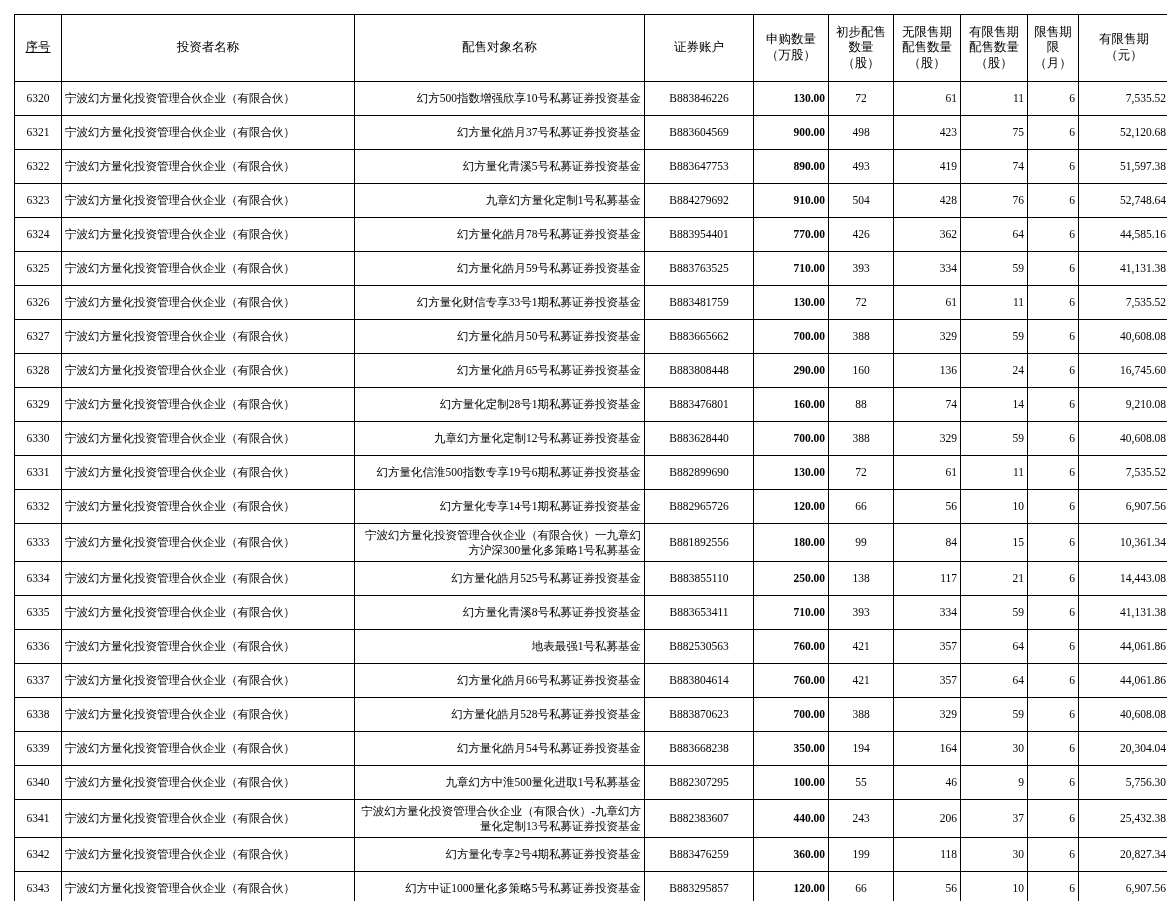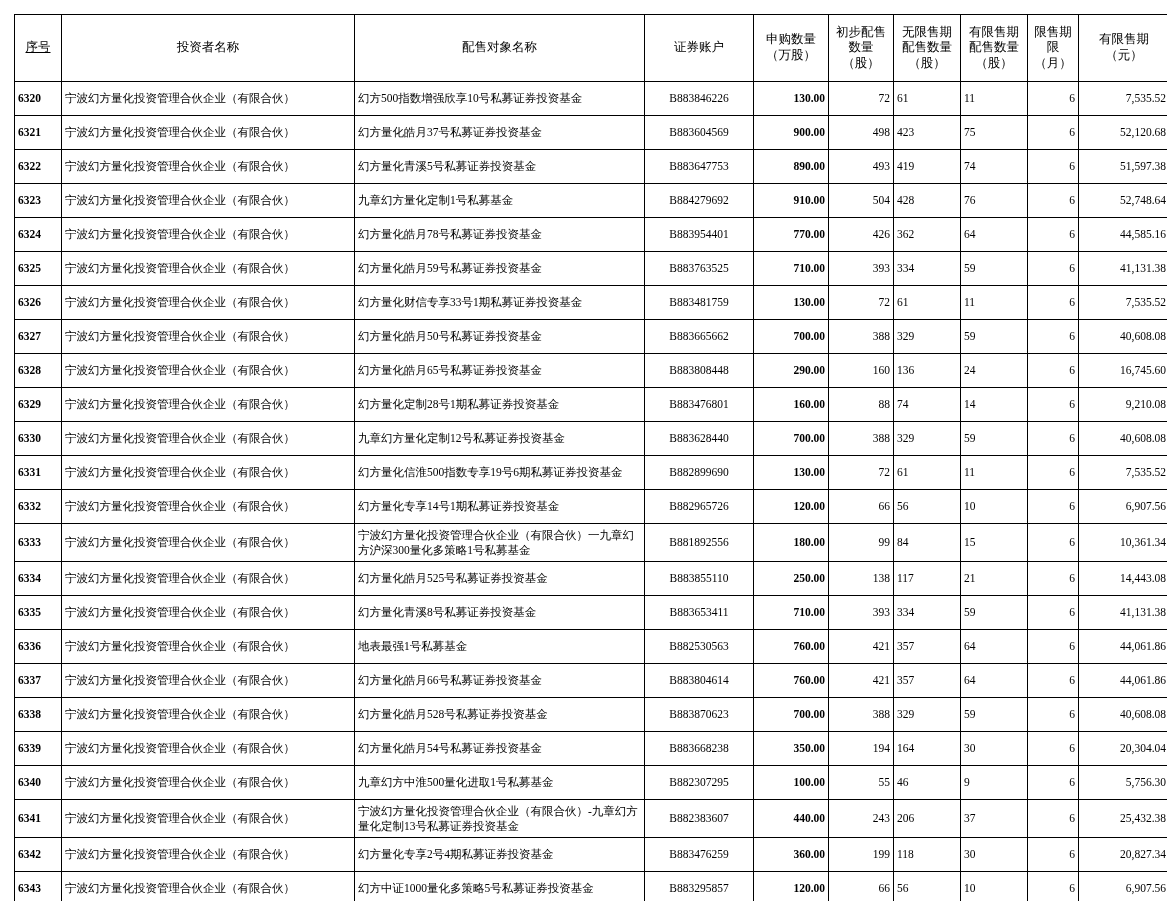--- a/index.html
+++ b/index.html
@@ -39,28 +39,28 @@
     font-weight: normal;
     height: 62px;
     font-size: 12.5px;
     padding: 2px 2px;
   }
   thead .hdr-line {
     display: block;
     text-align: center;
     white-space: nowrap;
   }
-  td.c-seq    { width: 42px; font-size: 12px; font-weight: bold; }
+  td.c-seq    { text-align: center; width: 42px; font-size: 12px; }
   td.c-inv    { text-align: left;   width: 288px; padding-left: 5px; white-space: nowrap; font-size: 11.5px; }
-  td.c-obj    { text-align: left;   width: 285px; padding-left: 5px; font-size: 11.5px; }
+  td.c-obj    { text-align: right;   width: 285px; padding-left: 5px; font-size: 11.5px; }
   td.c-acct   { text-align: center; width: 104px; font-size: 12px; }
   td.c-qty    { text-align: right;  width: 70px; padding-right: 6px; font-size: 12px; font-weight: bold; }
-  td.c-pre    { text-align: right;  width: 60px; padding-right: 6px; font-size: 12px; }
-  td.c-unlim  {  width: 62px; padding-right: 6px; font-size: 12px; }
-  td.c-lim    { text-align: left;  width: 62px; padding-right: 6px; font-size: 12px; }
+  td.c-pre    { text-align: center;  width: 60px; padding-right: 6px; font-size: 12px; }
+  td.c-unlim  { text-align: right;  width: 62px; padding-right: 6px; font-size: 12px; }
+  td.c-lim    { text-align: right;  width: 62px; padding-right: 6px; font-size: 12px; }
   td.c-months { text-align: right;  width: 46px; padding-right: 6px; font-size: 12px; }
   td.c-amt    { text-align: right;  width: 86px; padding-right: 6px; font-size: 12px; }
 
   th.h-seq    { width: 42px; text-decoration: underline; }
   th.h-inv    { width: 288px; }
   th.h-obj    { width: 285px; }
   th.h-acct   { width: 104px; }
   th.h-qty    { width: 70px; }
   th.h-pre    { width: 60px; }
   th.h-unlim  { width: 62px; }

